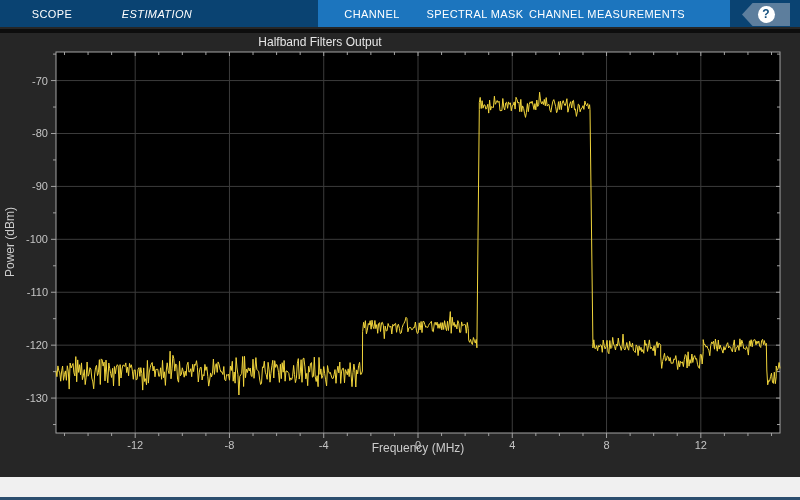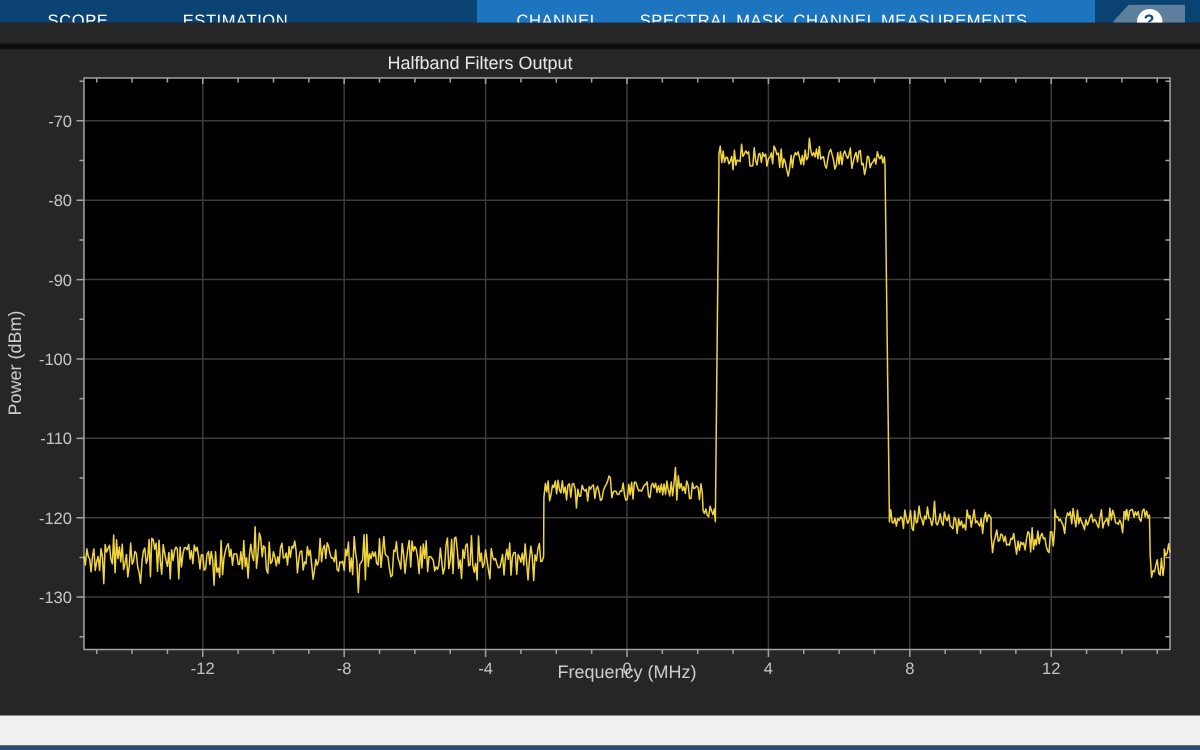--- a/index.html
+++ b/index.html
@@ -1,25 +1,25 @@
 <!DOCTYPE html>
 <html style="--tab_bar: #0A4372; --tab_active: #1C75BE; --figure_bg: #262626; --axes_bg: #000000; --grid: #3c3c3c; --axis: #a3a3a3; --tick_label: #c4c4c4; --axis_label: #cccccc; --title: #e6e6e6; --trace: #F1D53C; --status_bg: #f0f0f0; --status_text: #202020; --help_badge: #5D7E9D;"><head>
 <meta charset="utf-8">
 <style>
   * { margin:0; padding:0; box-sizing:border-box; }
   html,body { width:800px; height:500px; overflow:hidden; background:#262626;
               font-family:"Liberation Sans", sans-serif; }
   .app { position:relative; width:800px; height:500px; background:var(--figure_bg,#262626); }
 
   
-  .tabbar { position:relative; width:800px; height:15px; background:var(--tab_bar,#0A4372); overflow:hidden; }
+  .tabbar { position:relative; width:800px; height:27px; background:var(--tab_bar,#0A4372); overflow:hidden; }
   .active-bg { position:absolute; left:318px; top:0; width:412px; height:29px; background:var(--tab_active,#1C75BE); }
   .tab { position:absolute; top:0; height:29px; line-height:29px; transform:translateX(-50%);
          color:#fff; font-size:11px; letter-spacing:0.4px; white-space:nowrap; cursor:default; }
-  .tab.c1{left:52px;} .tab.c2{left:157px;} .tab.c3{left:260px;}
+  .tab.c1{left:52px;} .tab.c2{left:157px;font-style:italic;} .tab.c3{left:260px;}
   .tab.c4{left:372px;} .tab.c5{left:475px;} .tab.c6{left:607px;}
   .help-badge { position:absolute; right:10px; top:3px; width:48px; height:23px;
                 background:var(--help_badge,#5D7E9D);
                 clip-path:polygon(0 50%, 22% 0, 100% 0, 100% 100%, 22% 100%);
                 display:flex; align-items:center; justify-content:center; }
   .help-circle { width:17px; height:17px; border-radius:50%; background:#fff; color:#14507E;
                  font-size:12px; font-weight:bold; text-align:center; line-height:17px; }
   .tab-strip-shadow { position:absolute; top:29px; left:0; width:800px; height:4px; background:#0d0d0d; }
 
   

